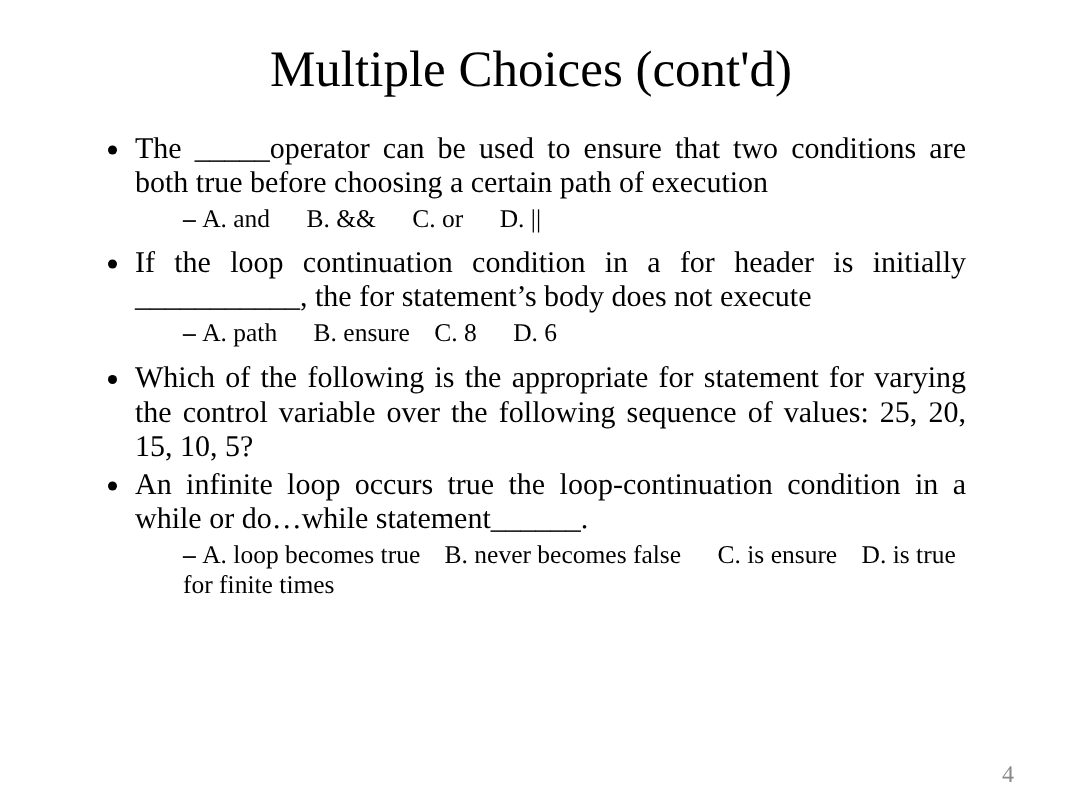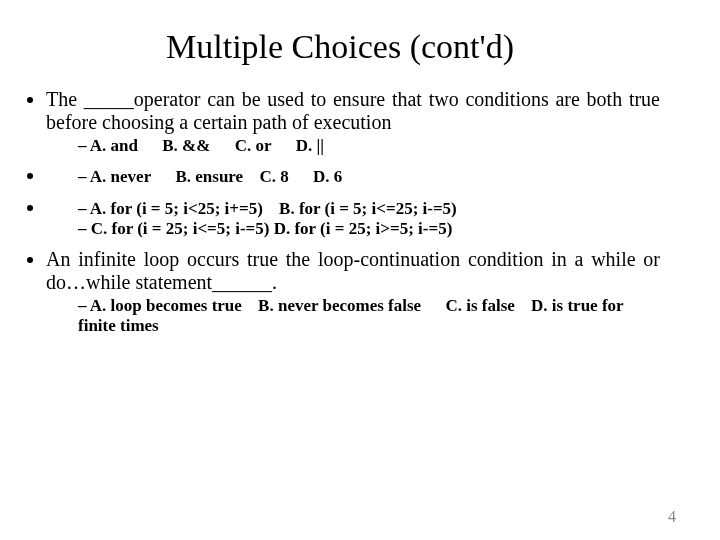--- a/index.html
+++ b/index.html
@@ -8,50 +8,49 @@
     width: 720px;
     height: 540px;
     background: #fff;
     font-family: "Times New Roman", Times, serif;
     color: #000;
   }
   .slide {
     box-sizing: border-box;
     width: 700px;
     height: 540px;
-    padding: 28px 40px 20px 20px;
+    padding: 28px 40px 20px 48px;
     position: relative;
   }
   .title {
     text-align: center;
     font-size: 34px;
     margin: 0 0 22px 0;
     font-weight: normal;
   }
   ul.bullets {
-    margin: 0;
+    margin: 16px;
     padding: 0 0 0 26px;
     list-style: disc;
   }
   ul.bullets > li {
     font-size: 20px;
     line-height: 1.15;
     text-align: justify;
     margin: 0 0 2px 0;
   }
   ul.opts {
     margin: 2px 0 8px 0;
     padding: 0 0 0 32px;
     list-style: none;
   }
   ul.opts > li {
     font-size: 17px;
     line-height: 1.2;
     text-align: left;
-    font-weight: bold;
   }
   ul.opts > li::before {
     content: "–  ";
     font-weight: bold;
   }
   .optgap { display:inline-block; width:20px; }
   .optgap-sm { display:inline-block; width:12px; }
   .pagenum {
     position: absolute;
     right: 24px;
@@ -75,50 +74,42 @@
         <li>
           <span>A. and</span><span class="optgap"></span>
           <span>B. &amp;&amp;</span><span class="optgap"></span>
           <span>C. or</span><span class="optgap"></span>
           <span>D. ||</span>
         </li>
       </ul>
     </li>
 
     <li>
+      <span>If the loop continuation condition in a for header is initially ___________, the for statement’s body does not execute</span>
       <ul class="opts">
         <li>
-          <span>A. never</span><span class="optgap"></span>
+          <span>A. path</span><span class="optgap"></span>
           <span>B. ensure</span><span class="optgap-sm"></span>
           <span>C. 8</span><span class="optgap"></span>
           <span>D. 6</span>
         </li>
       </ul>
     </li>
 
     <li>
-      <ul class="opts">
-        <li>
-          <span>A. for (i = 5; i&lt;25; i+=5)</span><span class="optgap-sm"></span>
-          <span>B. for (i = 5; i&lt;=25; i-=5)</span>
-        </li>
-        <li>
-          <span>C. for (i = 25; i&lt;=5; i-=5)</span>
-          <span>D. for (i = 25; i&gt;=5; i-=5)</span>
-        </li>
-      </ul>
+      <span>Which of the following is the appropriate for statement for varying the control variable over the following sequence of values: 25, 20, 15, 10, 5?</span>
     </li>
 
     <li>
       <span>An infinite loop occurs true the loop-continuation condition in a while or do…while statement______.</span>
       <ul class="opts">
         <li>
           <span>A. loop becomes true</span><span class="optgap-sm"></span>
           <span>B. never becomes false</span><span class="optgap"></span>
-          <span>C. is false</span><span class="optgap-sm"></span>
+          <span>C. is ensure</span><span class="optgap-sm"></span>
           <span>D. is true for finite times</span>
         </li>
       </ul>
     </li>
 
   </ul>
 
   <div class="pagenum">4</div>
 </div>
 

